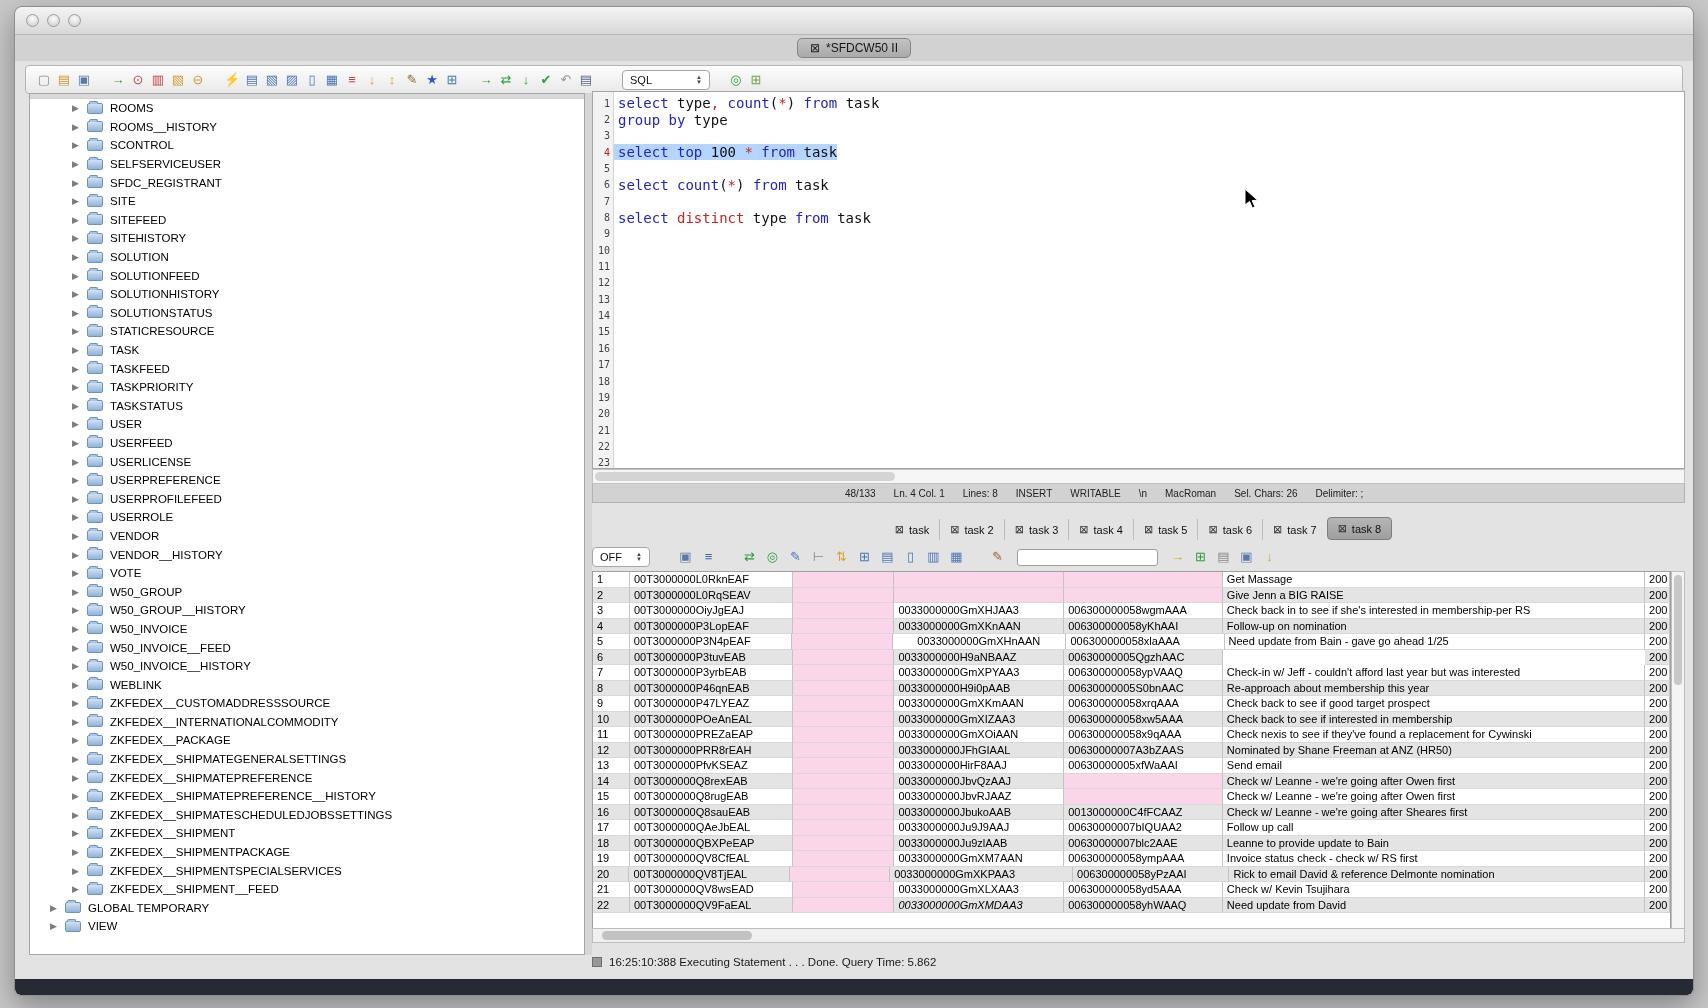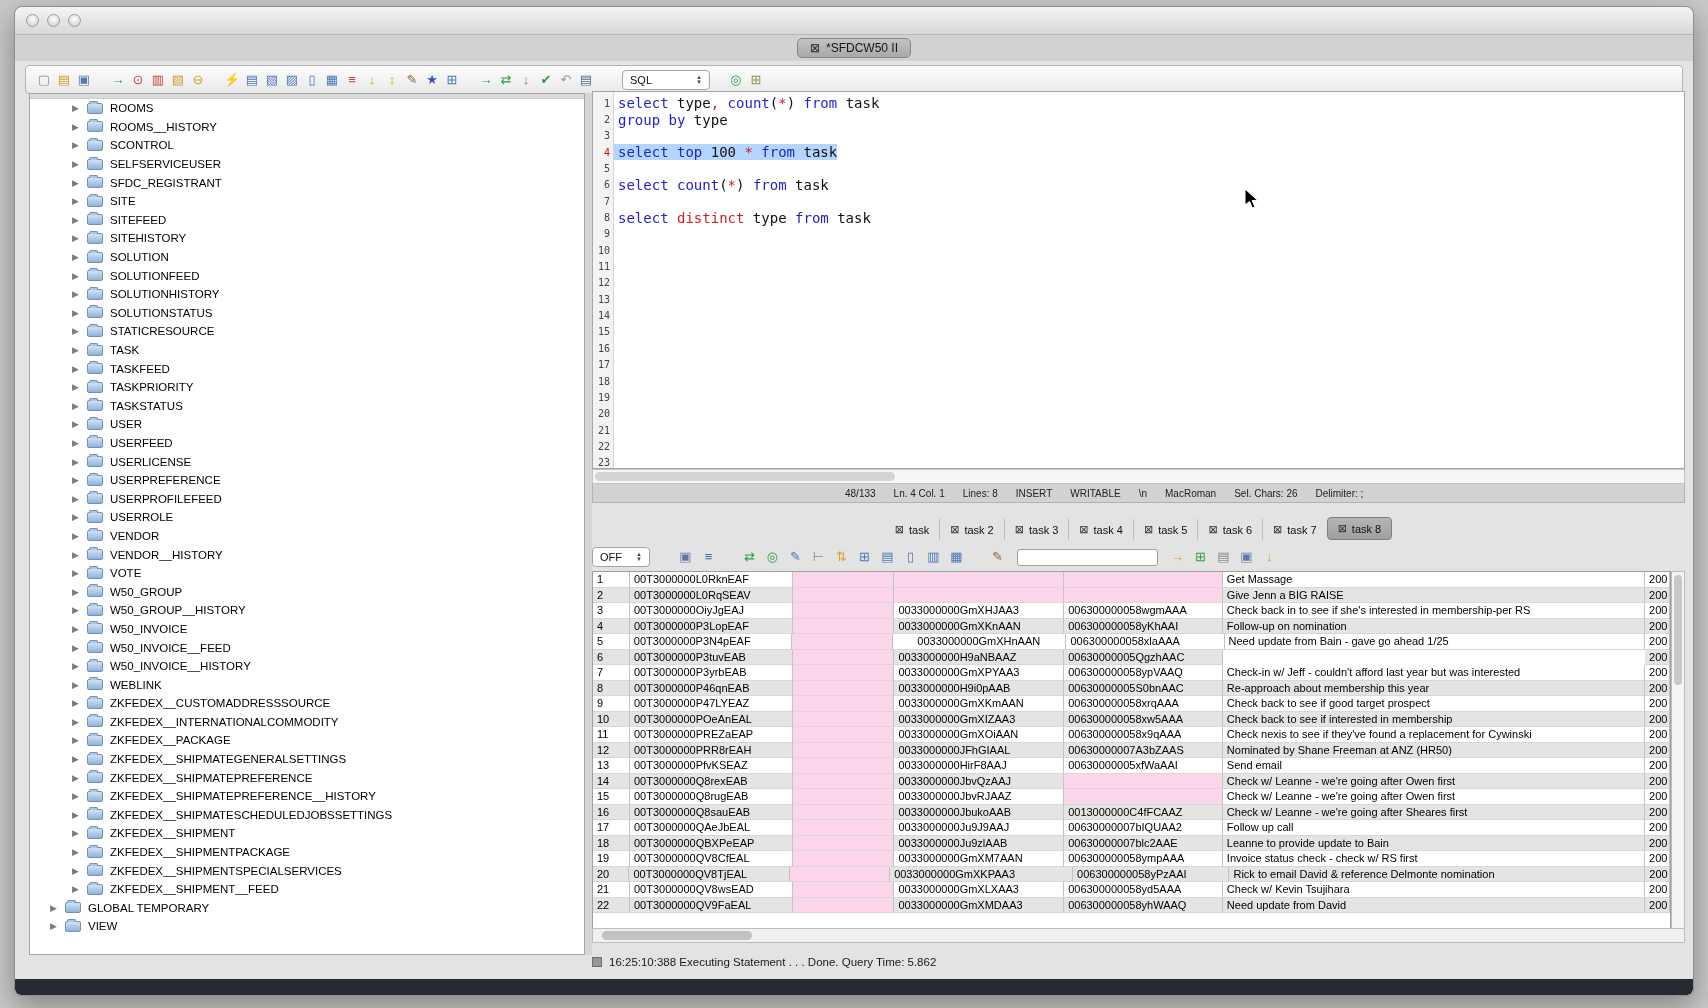--- a/index.html
+++ b/index.html
@@ -771,21 +771,21 @@
         <div class="gc null" style="width: 102px;"></div>
         <div class="gc" style="width: 170px;">0033000000GmXLXAA3</div>
         <div class="gc" style="width: 159px;">006300000058yd5AAA</div>
         <div class="gc" style="width: 423px;">Check w/ Kevin Tsujihara</div>
         <div class="gc" style="width: 25px;">200</div>
       </div>
       <div class="grow alt">
         <div class="gc num" style="width: 37px;">22</div>
         <div class="gc" style="width: 163px;">00T3000000QV9FaEAL</div>
         <div class="gc null" style="width: 102px;"></div>
-        <div class="gc" style="width: 170px;">0033000000GmXMDAA3</div>
+        <div class="gc" style="width: 170px; font-style: italic;">0033000000GmXMDAA3</div>
         <div class="gc" style="width: 159px;">006300000058yhWAAQ</div>
         <div class="gc" style="width: 423px;">Need update from David</div>
         <div class="gc" style="width: 25px;">200</div>
       </div>
     </div>
 
   <div class="vscroll">
     <div class="vthumb"></div>
   </div>
   <div class="hscroll">

